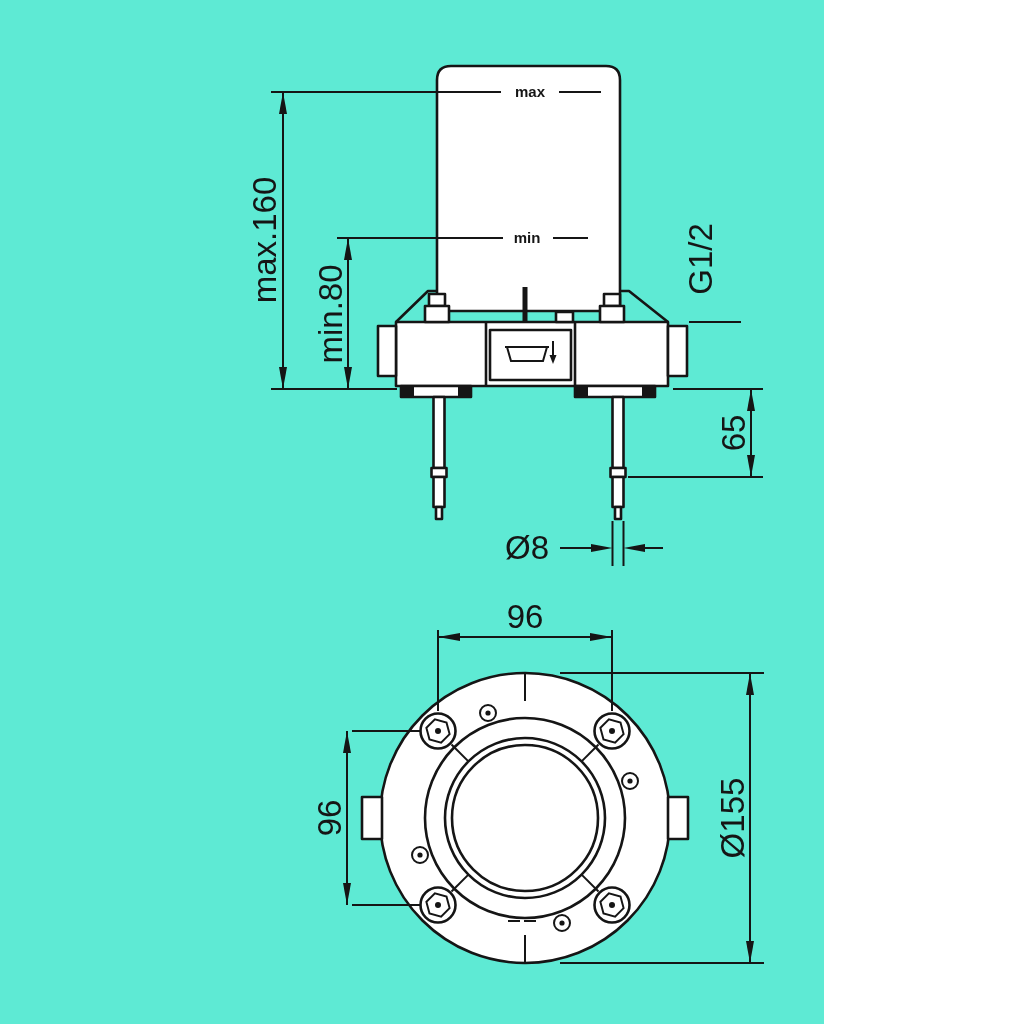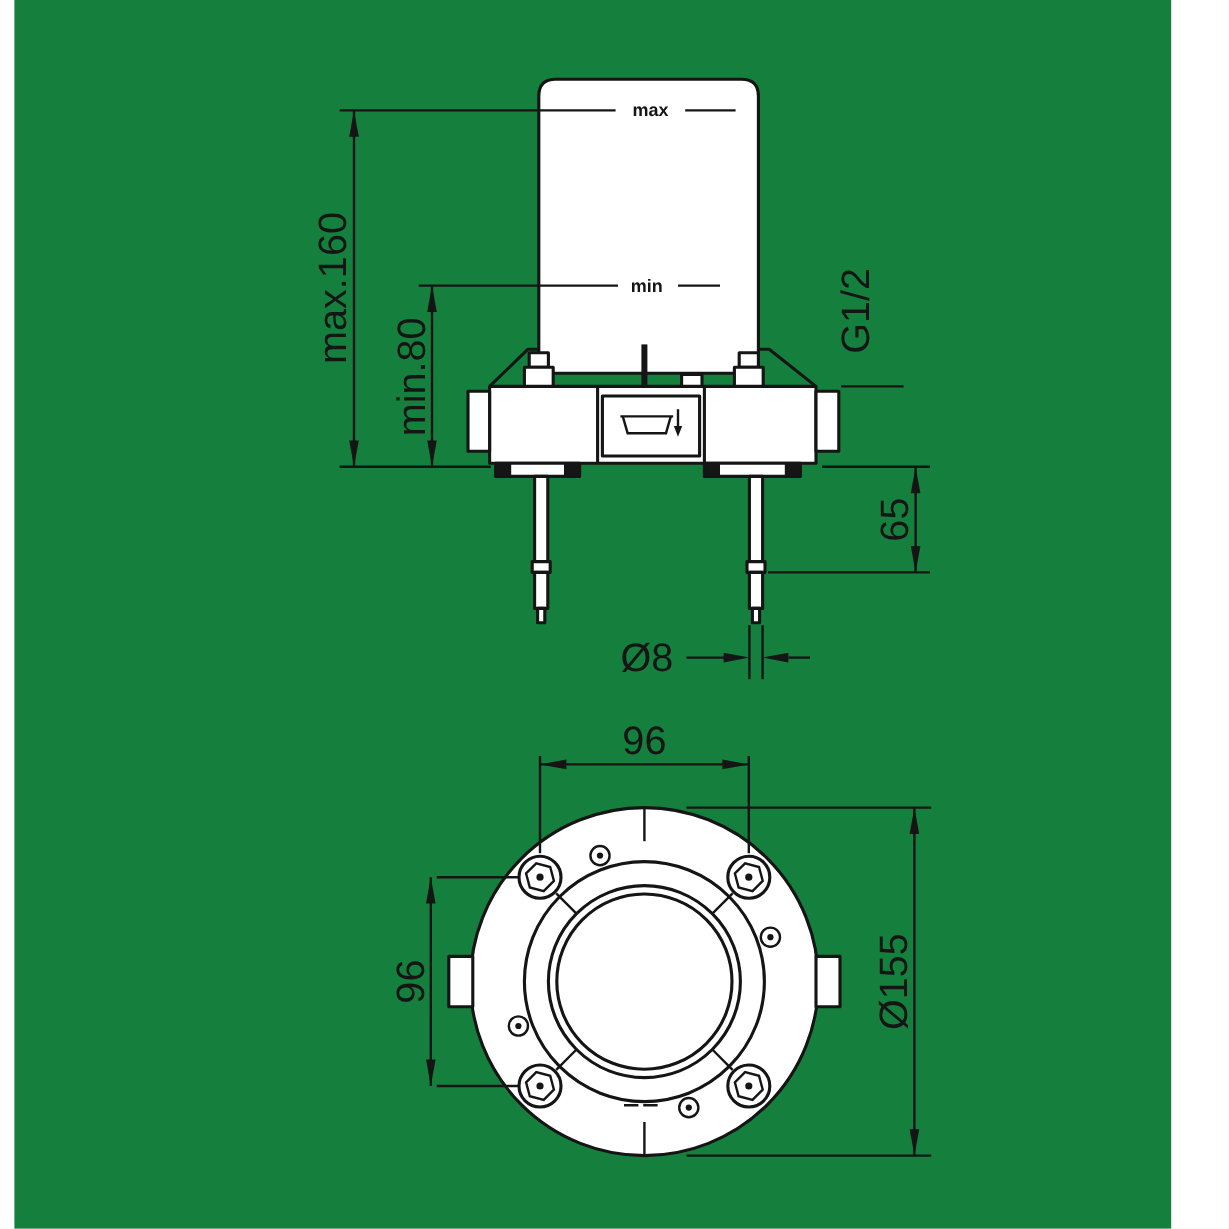--- a/index.html
+++ b/index.html
@@ -3,25 +3,24 @@
 <meta charset="utf-8">
 <style>
   html, body {
     margin: 0;
     padding: 0;
     background: #ffffff;
     font-family: "Liberation Sans", sans-serif;
   }
   .canvas {
     position: relative;
-    width: 964px;
+    width: 824px;
     height: 1024px;
-    background: #15803d;
+    background: #5eead4;
     overflow: hidden;
-    margin-left: 12px;
   }
   svg { display: block; }
   .edge {
     fill: none;
     stroke: #151515;
     stroke-width: 2.6;
     stroke-linejoin: round;
     stroke-linecap: butt;
   }
   .edge-fill {

